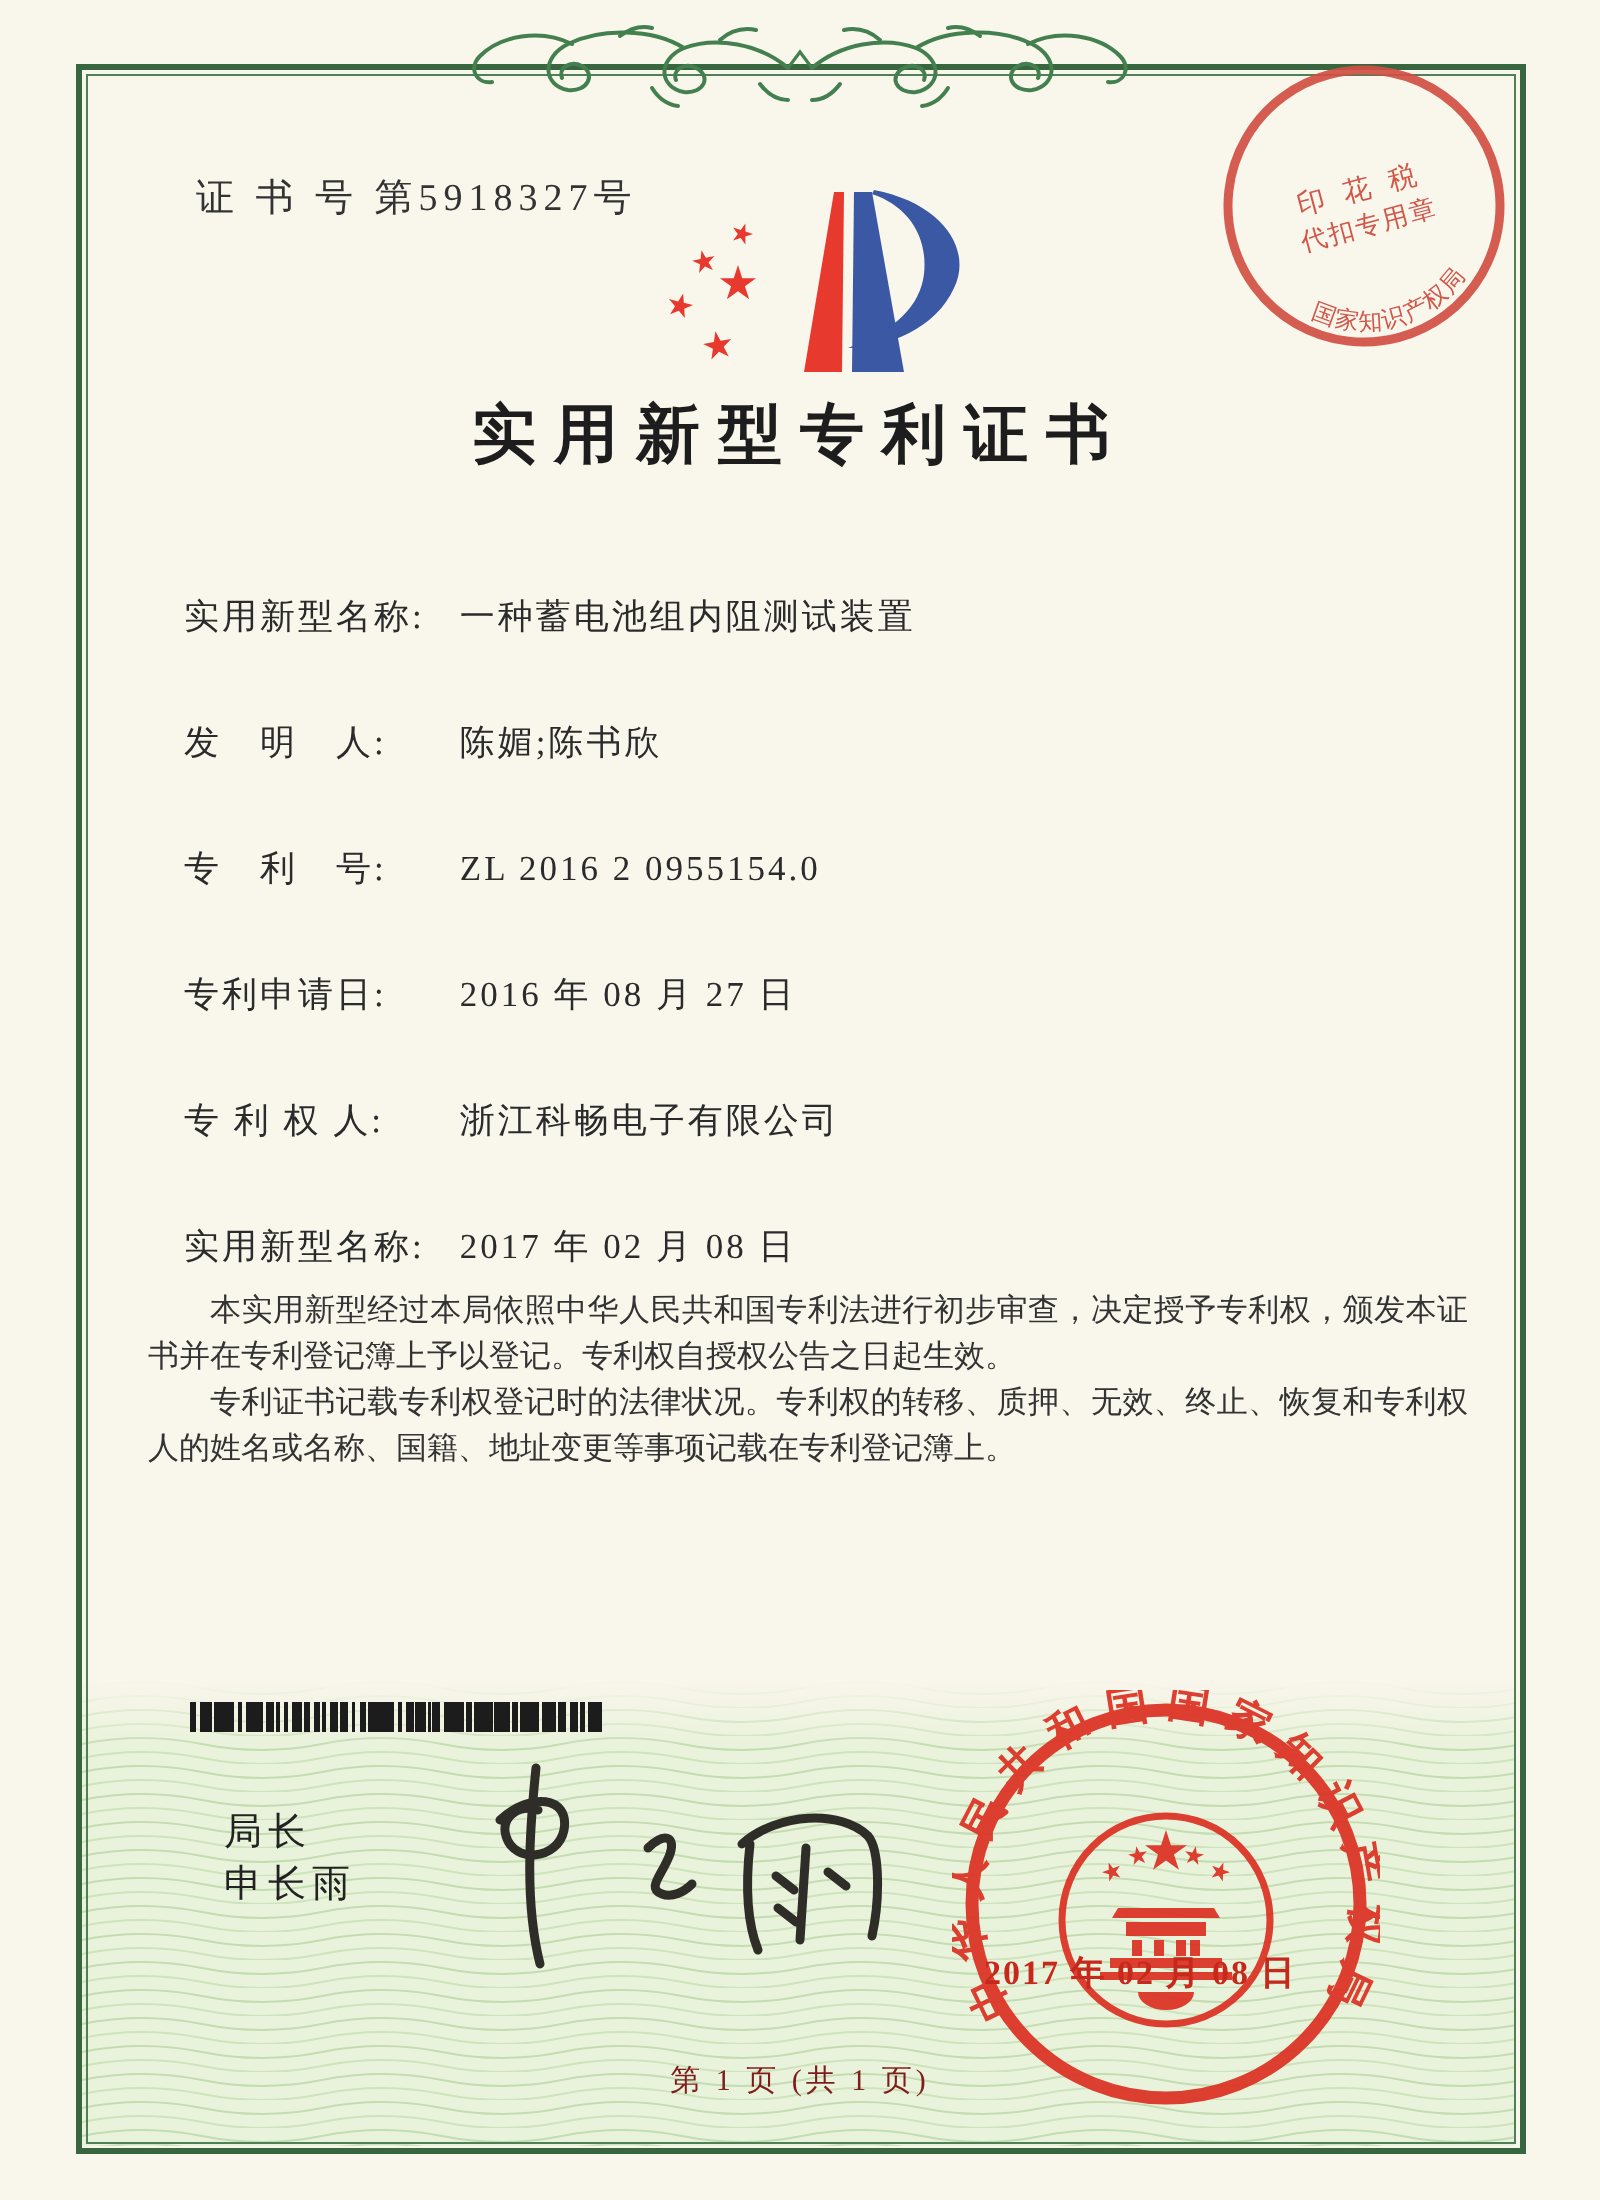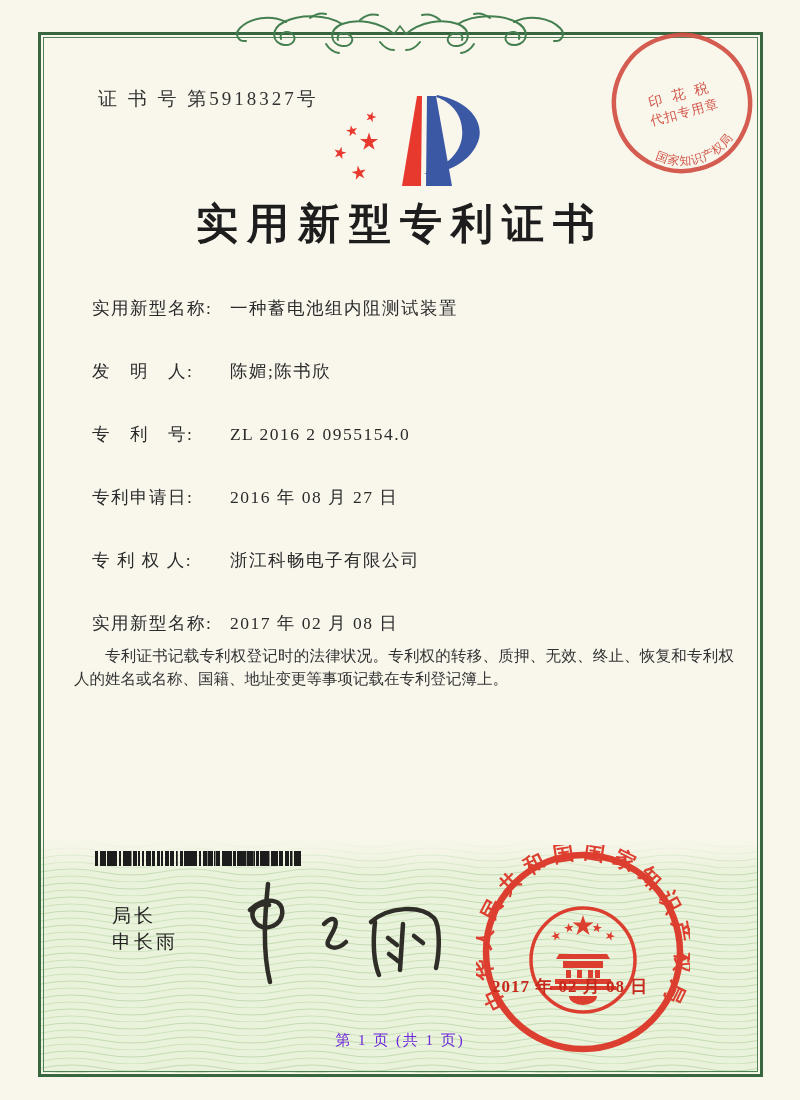--- a/index.html
+++ b/index.html
@@ -3,35 +3,35 @@
 <meta charset="utf-8">
 <style>
   html,body{margin:0;padding:0;}
   .page{position:relative;width:800px;height:1100px;background:#f9f6ec;overflow:hidden;
         font-family:"Liberation Serif","DejaVu Serif",serif;color:#2e2e2e;}
   .frame{position:absolute;left:38px;top:32px;width:719px;height:1039px;
          border:3px solid #38663f;}
   .frame::after{content:"";position:absolute;inset:2px;border:1px solid #4f8157;}
   .abs{position:absolute;}
   .cert-no{left:98px;top:86px;font-size:19px;letter-spacing:3px;color:#333;}
-  .title{left:0;top:196px;width:100%;text-align:center;font-size:42px;font-weight:700;
+  .title{left:0;top:196px;width:100%;text-align:center;font-size:32px;font-weight:700;
          letter-spacing:9px;color:#1d1d1d;}
   .fields{left:92px;top:288px;width:620px;}
   .field-row{position:absolute;left:0;white-space:nowrap;font-size:17.5px;letter-spacing:1.5px;color:#2b2b2b;}
   .field-label{display:inline-block;min-width:122px;}
   .field-value{margin-left:10px;}
   .body-text{left:74px;top:644px;width:660px;font-size:15.5px;line-height:23px;
              text-align:justify;color:#333;}
   .body-text p{margin:0;text-indent:2em;}
   .signer{left:112px;top:903px;font-size:19px;letter-spacing:3px;color:#222;
           font-family:"Liberation Sans","DejaVu Sans",sans-serif;}
   .signer div{}
   .seal-date{left:492px;top:975px;width:190px;font-size:17px;letter-spacing:1px;
              color:#c6281c;font-weight:600;white-space:nowrap;}
-  .footer{left:0;top:1031px;width:100%;text-align:center;font-size:15px;letter-spacing:2px;color:#6d28d9;}
+  .footer{left:0;top:1031px;width:100%;text-align:center;font-size:15px;letter-spacing:2px;color:#7f1d1d;}
   .tax-stamp-box{left:605px;top:26px;width:154px;height:154px;}
   .seal-box{left:476px;top:845px;width:214px;height:214px;}
   svg text{font-family:"Liberation Serif","DejaVu Serif",serif;}
 </style>
 </head>
 <body>
 
 <div class="page">
 
   <svg width="0" height="0" style="position:absolute">
@@ -139,20 +139,21 @@
       <span class="field-label">专 利 权 人:</span>
       <span class="field-value">浙江科畅电子有限公司</span>
     </div>
     <div class="field-row" style="top:323px">
       <span class="field-label">实用新型名称:</span>
       <span class="field-value">2017 年 02 月 08 日</span>
     </div>
   </div>
 
   <div class="abs body-text">
+    <p>本实用新型经过本局依照中华人民共和国专利法进行初步审查，决定授予专利权，颁发本证书并在专利登记簿上予以登记。专利权自授权公告之日起生效。</p>
     <p>专利证书记载专利权登记时的法律状况。专利权的转移、质押、无效、终止、恢复和专利权人的姓名或名称、国籍、地址变更等事项记载在专利登记簿上。</p>
   </div>
 
   <svg class="abs" style="left:95px;top:851px" width="206" height="15">
     <rect x="0" y="0" width="206" height="15" fill="url(#bc1)"></rect>
     <rect x="0" y="0" width="206" height="15" fill="url(#bc2)"></rect>
   </svg>
 
   <div class="abs signer">
     <div>局长</div>

